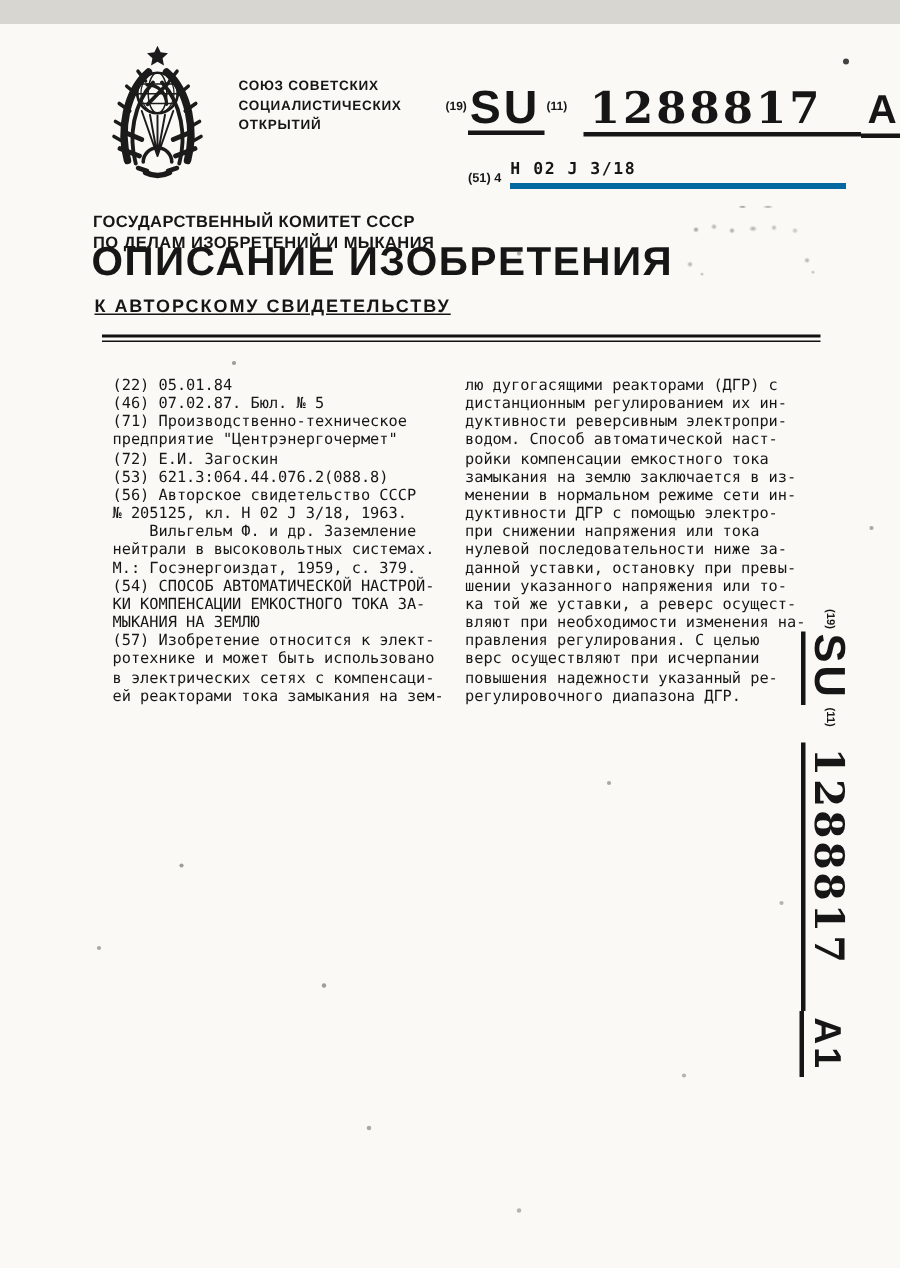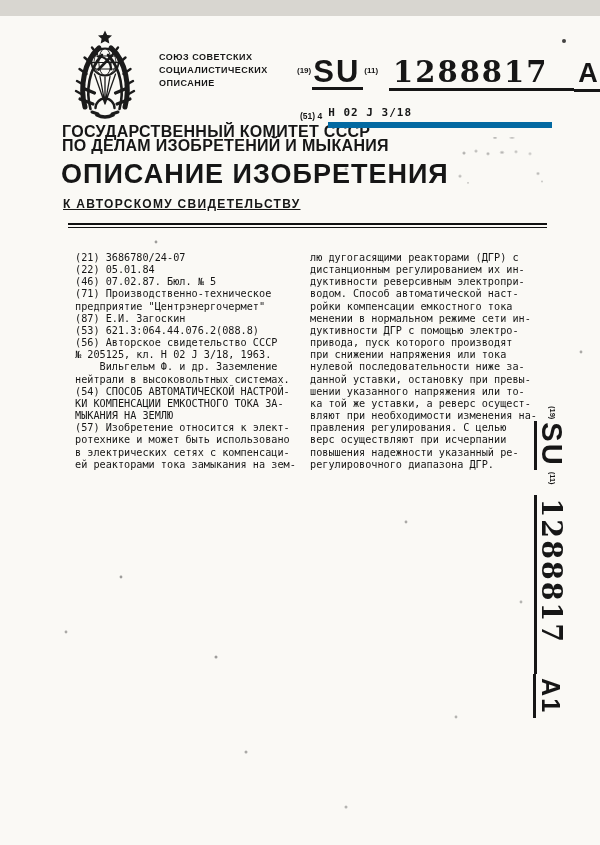--- a/index.html
+++ b/index.html
@@ -12,23 +12,23 @@
   
   .emblem { position:absolute; left:72px; top:13px; width:66px; height:92px; }
 
   
   .union {
     position:absolute; left:159px; top:35px;
     font-family:"Liberation Sans", sans-serif; font-weight:bold;
     font-size:9px; line-height:13px; letter-spacing:0.5px;
   }
   .committee {
-    position:absolute; left:62px; top:109px;
-    font-family:"Liberation Sans", sans-serif; font-weight:bold;
-    font-size:16px; line-height:14px; letter-spacing:0.3px;
+    position:absolute; left:62px; top:125px;
+    font-family:"Liberation Sans", sans-serif; font-weight:bold;
+    font-size:11px; line-height:14px; letter-spacing:0.3px;
   }
 
   
   .codes {
     position:absolute; left:296px; top:40px;
     display:flex; align-items:baseline; white-space:nowrap;
   }
   .code-lbl {
     font-family:"Liberation Sans", sans-serif; font-weight:bold;
     font-size:8px; position:relative; top:-9px; margin:0 1px;
@@ -45,31 +45,31 @@
     padding:0 26px 1px 4px; line-height:1;
   }
   .code-kind {
     font-family:"Liberation Sans", sans-serif; font-weight:bold;
     font-size:27px; letter-spacing:2px;
     border-bottom:3px solid #161616; padding:0 4px 2px; line-height:1;
   }
 
   
   .ipc {
-    position:absolute; left:300px; top:90px; width:252px;
-    display:flex; align-items:center;
+    position:absolute; left:312px; top:90px; width:252px;
+    display:flex; align-items:flex-end;
   }
   .ipc-lbl {
     font-family:"Liberation Sans", sans-serif; font-weight:bold;
     font-size:8.5px; margin-right:6px; padding-bottom:3px; white-space:nowrap;
   }
   .ipc-val {
     flex:1; font-family:"DejaVu Sans Mono", monospace;
     font-size:11px; font-weight:bold; letter-spacing:1px;
-    border-bottom:6px solid #0369a1; padding-bottom:3px;
+    border-bottom:4px solid #0369a1; padding-bottom:3px;
   }
 
   
   .title-main {
     position:absolute; left:61px; top:143px;
     font-family:"Liberation Sans", sans-serif; font-weight:bold;
     font-size:27px; letter-spacing:1px; white-space:nowrap;
   }
   .title-sub {
     position:absolute; left:63px; top:181px;
@@ -179,21 +179,21 @@
       <path d="M55 66 l7 -4 M54 56 l7 -4 M51.5 45 l7 -5 M47 34 l6.5 -5.5 M41 25 l5 -6.5" stroke-width="2.4"></path>
       <path d="M8 70 l13 5 M58 70 l-13 5 M10.5 59 l12 5 M55.5 59 l-12 5" stroke-width="3.2"></path>
       <path d="M25 86 q8 4 16 0" stroke-width="3.6"></path>
       <path d="M20 83 l6 2 M46 83 l-6 2" stroke-width="3"></path>
     </g>
   </svg>
 
   <div class="union">
       <div class="line">СОЮЗ СОВЕТСКИХ</div>
       <div class="line">СОЦИАЛИСТИЧЕСКИХ</div>
-      <div class="line">ОПИСАНИЕ</div>
+      <div class="line">ОТКРЫТИЙ</div>
     </div>
 
   <div class="committee">
       <div class="line">ГОСУДАРСТВЕННЫЙ КОМИТЕТ СССР</div>
       <div class="line">ПО ДЕЛАМ ИЗОБРЕТЕНИЙ И МЫКАНИЯ</div>
     </div>
 
   <div class="codes">
     <span class="code-lbl">(19)</span>
     <span class="code-su">SU</span>
@@ -206,48 +206,48 @@
     <span class="ipc-lbl">(51) 4</span>
     <span class="ipc-val">H 02 J 3/18</span>
   </div>
 
   <div class="title-main">ОПИСАНИЕ ИЗОБРЕТЕНИЯ</div>
   <div class="title-sub">К АВТОРСКОМУ СВИДЕТЕЛЬСТВУ</div>
 
   <div class="rule"></div>
 
   <div class="col col-left">
-      <div class="line">(21) 3686780/24-07</div>
       <div class="line">(22) 05.01.84</div>
       <div class="line">(46) 07.02.87. Бюл. № 5</div>
       <div class="line">(71) Производственно-техническое</div>
       <div class="line">предприятие "Центрэнергочермет"</div>
-      <div class="line">(87) Е.И. Загоскин</div>
+      <div class="line">(72) Е.И. Загоскин</div>
       <div class="line">(53) 621.3:064.44.076.2(088.8)</div>
       <div class="line">(56) Авторское свидетельство СССР</div>
       <div class="line">№ 205125, кл. H 02 J 3/18, 1963.</div>
       <div class="line">    Вильгельм Ф. и др. Заземление</div>
       <div class="line">нейтрали в высоковольтных системах.</div>
+      <div class="line">М.: Госэнергоиздат, 1959, с. 379.</div>
       <div class="line">(54) СПОСОБ АВТОМАТИЧЕСКОЙ НАСТРОЙ-</div>
       <div class="line">КИ КОМПЕНСАЦИИ ЕМКОСТНОГО ТОКА ЗА-</div>
       <div class="line">МЫКАНИЯ НА ЗЕМЛЮ</div>
       <div class="line">(57) Изобретение относится к элект-</div>
       <div class="line">ротехнике и может быть использовано</div>
       <div class="line">в электрических сетях с компенсаци-</div>
       <div class="line">ей реакторами тока замыкания на зем-</div>
     </div>
   <div class="col col-right">
       <div class="line">лю дугогасящими реакторами (ДГР) с</div>
       <div class="line">дистанционным регулированием их ин-</div>
       <div class="line">дуктивности реверсивным электропри-</div>
       <div class="line">водом. Способ автоматической наст-</div>
       <div class="line">ройки компенсации емкостного тока</div>
+      <div class="line">замыкания на землю заключается в из-</div>
       <div class="line">менении в нормальном режиме сети ин-</div>
       <div class="line">дуктивности ДГР с помощью электро-</div>
-      <div class="line">привода, пуск которого производят</div>
       <div class="line">при снижении напряжения или тока</div>
       <div class="line">нулевой последовательности ниже за-</div>
       <div class="line">данной уставки, остановку при превы-</div>
       <div class="line">шении указанного напряжения или то-</div>
       <div class="line">ка той же уставки, а реверс осущест-</div>
       <div class="line">вляют при необходимости изменения на-</div>
       <div class="line">правления регулирования. С целью</div>
       <div class="line">верс осуществляют при исчерпании</div>
       <div class="line">повышения надежности указанный ре-</div>
       <div class="line">регулировочного диапазона ДГР.</div>

